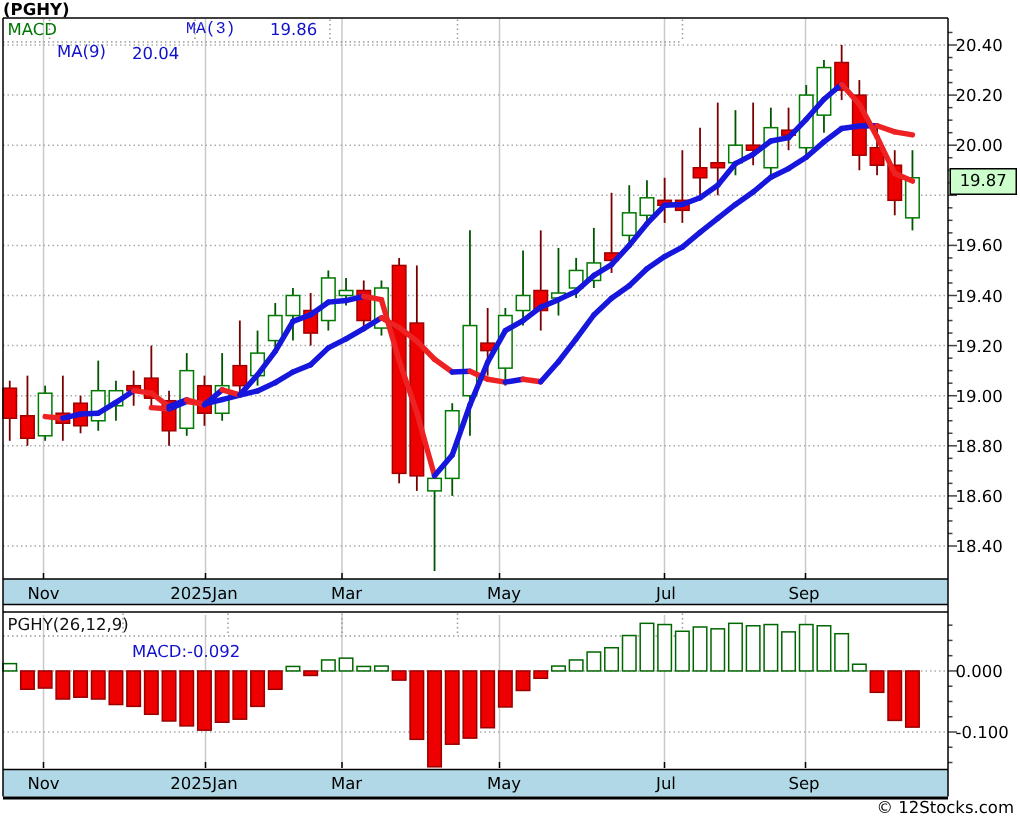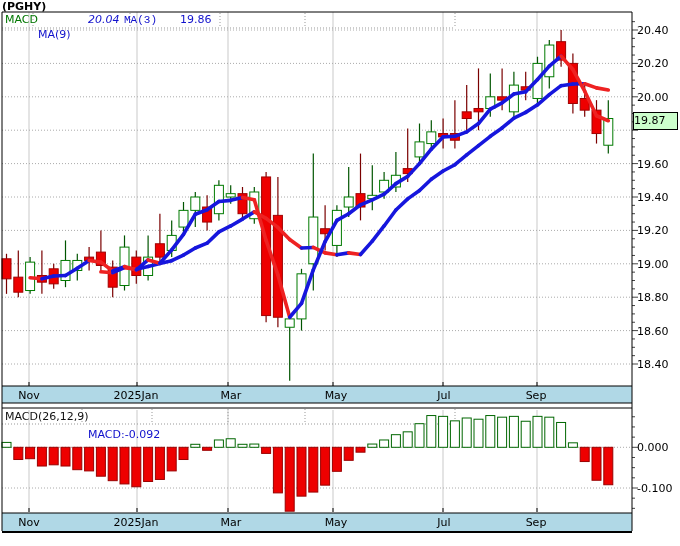--- a/index.html
+++ b/index.html
@@ -4,27 +4,27 @@
 <style>
   html,body{margin:0;padding:0;background:#fff;}
   #wrap{position:relative;width:680px;height:546px;background:#fff;overflow:hidden;
         font-family:"DejaVu Sans","Liberation Sans",sans-serif;}
   #chart{position:absolute;left:0;top:0;}
   svg text{font:11px "DejaVu Sans","Liberation Sans",sans-serif;fill:#000;}
   .ov{position:absolute;font-size:11px;line-height:14px;white-space:pre;}
   #title{left:2px;top:0;font-size:11px;font-weight:bold;color:#000;}
   #sym{left:5px;top:13px;color:#007700;}
   #ma9l{left:38px;top:28px;color:#1111CC;}
-  #ma9v{left:88px;top:13px;color:#1111CC;font-style:italic;}
+  #ma9v{left:88px;top:29px;color:#1111CC;}
   #ma3l{left:124px;top:13px;color:#1111CC;font-family:Liberation Mono, monospace;}
   #ma3v{left:180px;top:13px;color:#1111CC;}
   #macdl{left:5px;top:410px;color:#111;}
   #macdv{left:88px;top:428px;color:#1111CC;}
   #badge{left:633px;top:112px;width:43px;height:16px;background:#CCFFCC;
-         border:1px solid #000;text-align:left;font-size:11px;line-height:15px;color:#000;}
+         border:1px solid #000;text-align:center;font-size:11px;line-height:15px;color:#000;}
   #copy{left:520px;top:532px;width:156px;text-align:right;color:#000;}
 </style>
 </head>
 <body>
 
 <div id="wrap">
   <svg id="chart" width="680" height="546">
       <g>
         <rect x="2" y="386" width="630" height="17" fill="#B0D8E6" stroke="none"></rect>
         <rect x="2" y="513" width="630" height="18" fill="#B0D8E6" stroke="none"></rect>
@@ -428,16 +428,17 @@
         <line x1="2" y1="12" x2="2" y2="531" stroke="#000"></line>
         <line x1="632" y1="12" x2="632" y2="531" stroke="#000"></line>
       </g>
     </svg>
   <span class="ov" id="title">(PGHY)</span>
   <span class="ov" id="sym">MACD</span>
   <span class="ov" id="ma9l">MA(9)</span>
   <span class="ov" id="ma9v">20.04</span>
   <span class="ov" id="ma3l">MA(3)</span>
   <span class="ov" id="ma3v">19.86</span>
-  <span class="ov" id="macdl">MACD(26,12,9)</span>
+  <span class="ov" id="macdl">PGHY(26,12,9)</span>
   <span class="ov" id="macdv">MACD:-0.092</span>
   <span class="ov" id="badge">19.87</span>
+  <span class="ov" id="copy">© 12Stocks.com</span>
 </div>
 
 </body></html>

